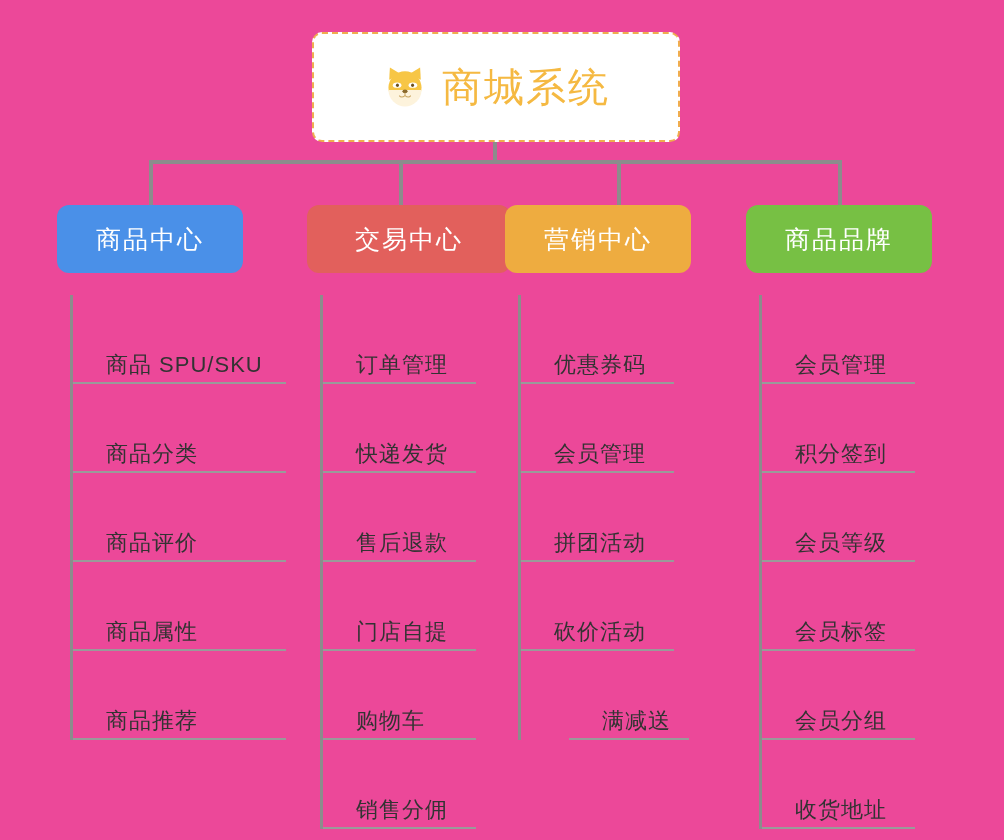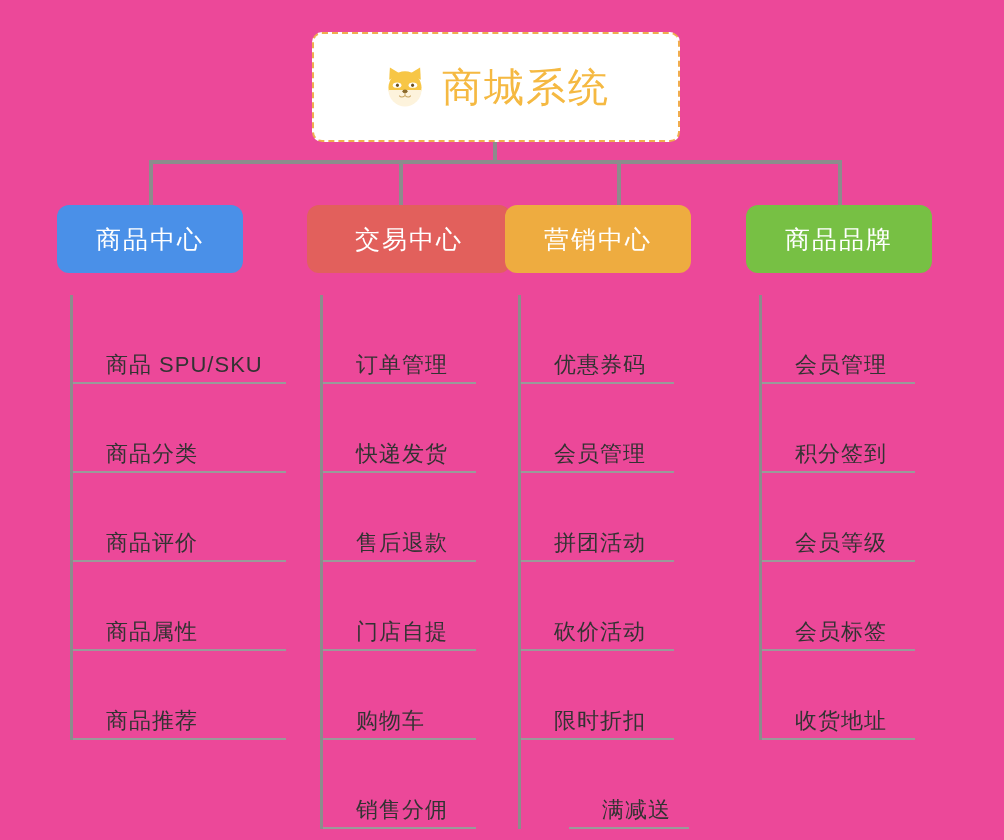--- a/index.html
+++ b/index.html
@@ -200,23 +200,20 @@
       </div>
       <div class="item">
         <span class="item-label">会员管理</span>
       </div>
       <div class="item">
         <span class="item-label">拼团活动</span>
       </div>
       <div class="item">
         <span class="item-label">砍价活动</span>
       </div>
-      <div class="item">
-        <span class="item-label">限时折扣</span>
-      </div>
       <div class="item" style="width:120px;margin-left:48px;">
         <span class="item-label">满减送</span>
       </div>
     </div>
   </div>
 
   <div class="col" style="left:746px;">
     <div class="cat-box" style="width:186px; background:#77c044;">
       <span class="cat-label">商品品牌</span>
     </div>
@@ -227,18 +224,21 @@
       <div class="item">
         <span class="item-label">积分签到</span>
       </div>
       <div class="item">
         <span class="item-label">会员等级</span>
       </div>
       <div class="item">
         <span class="item-label">会员标签</span>
       </div>
       <div class="item">
+        <span class="item-label">会员分组</span>
+      </div>
+      <div class="item">
         <span class="item-label">收货地址</span>
       </div>
     </div>
   </div>
 
 </div>
 
 </body></html>

